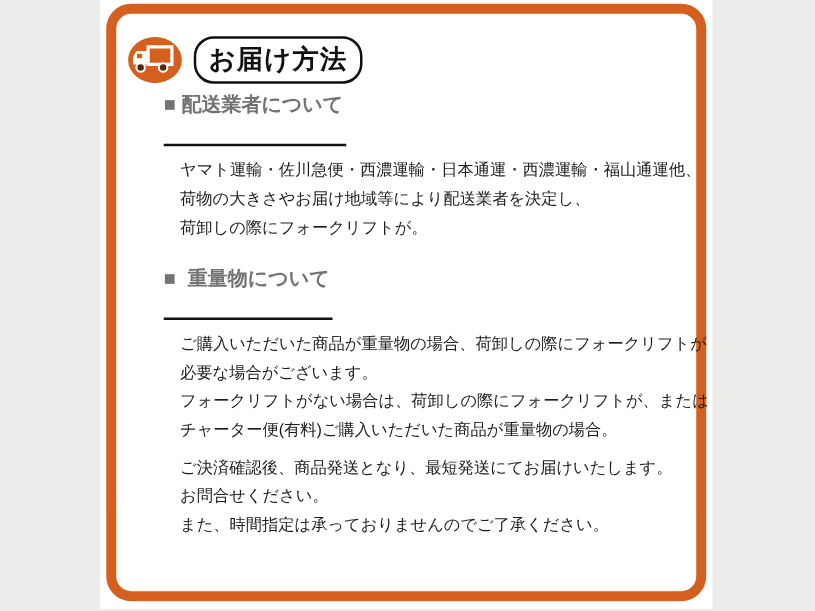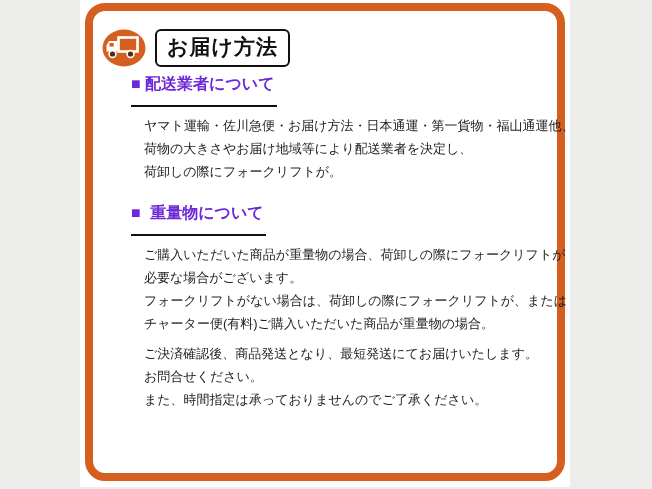--- a/index.html
+++ b/index.html
@@ -41,39 +41,39 @@
     margin: 18px 0 0 9px;
   }
   .truck-badge {
     width: 44px;
     height: 38px;
     flex: 0 0 auto;
   }
   .title-box {
     display: inline-block;
     border: 2px solid #111111;
-    border-radius: 6px;
+    border-radius: 16px;
     padding: 2px 10px 4px 10px;
     font-size: 21px;
     font-weight: bold;
     letter-spacing: 1px;
     color: #111111;
     white-space: nowrap;
   }
   .section {
     margin-left: 38px;
     margin-right: 10px;
   }
   .section-heading {
     display: inline-block;
     font-size: 16px;
     font-weight: bold;
-    color: #6d28d9;
+    color: #737373;
     border-bottom: 2px solid #111111;
-    padding-bottom: 10px;
+    padding-bottom: 20px;
     padding-right: 2px;
     margin: 0;
     white-space: nowrap;
   }
   .sec-1 .section-heading { margin-top: 7px; }
   .sec-2 .section-heading { margin-top: 20px; font-family: Liberation Mono, monospace; }
   .sec-3 .section-heading { margin-top: 15px; }
   .section-body {
     margin: 7px 0 0 13px;
   }
@@ -101,21 +101,21 @@
         <circle cx="10.5" cy="25" r="3.4" fill="#53290E" stroke="#FFFFFF" stroke-width="1.6"></circle>
         <circle cx="28.5" cy="25" r="3.4" fill="#53290E" stroke="#FFFFFF" stroke-width="1.6"></circle>
       </svg>
     </span>
     <span class="title-box">お届け方法</span>
   </div>
 
   <div class="section sec-1">
     <div class="section-heading">■ 配送業者について</div>
     <div class="section-body">
-      <div class="body-line">ヤマト運輸・佐川急便・お届け方法・日本通運・第一貨物・福山通運他、</div>
+      <div class="body-line">ヤマト運輸・佐川急便・西濃運輸・日本通運・西濃運輸・福山通運他、</div>
       <div class="body-line">荷物の大きさやお届け地域等により配送業者を決定し、</div>
       <div class="body-line">荷卸しの際にフォークリフトが。</div>
     </div>
   </div>
 
   <div class="section sec-2">
     <div class="section-heading">■ 重量物について</div>
     <div class="section-body">
       <div class="body-line">ご購入いただいた商品が重量物の場合、荷卸しの際にフォークリフトが</div>
       <div class="body-line">必要な場合がございます。</div>

